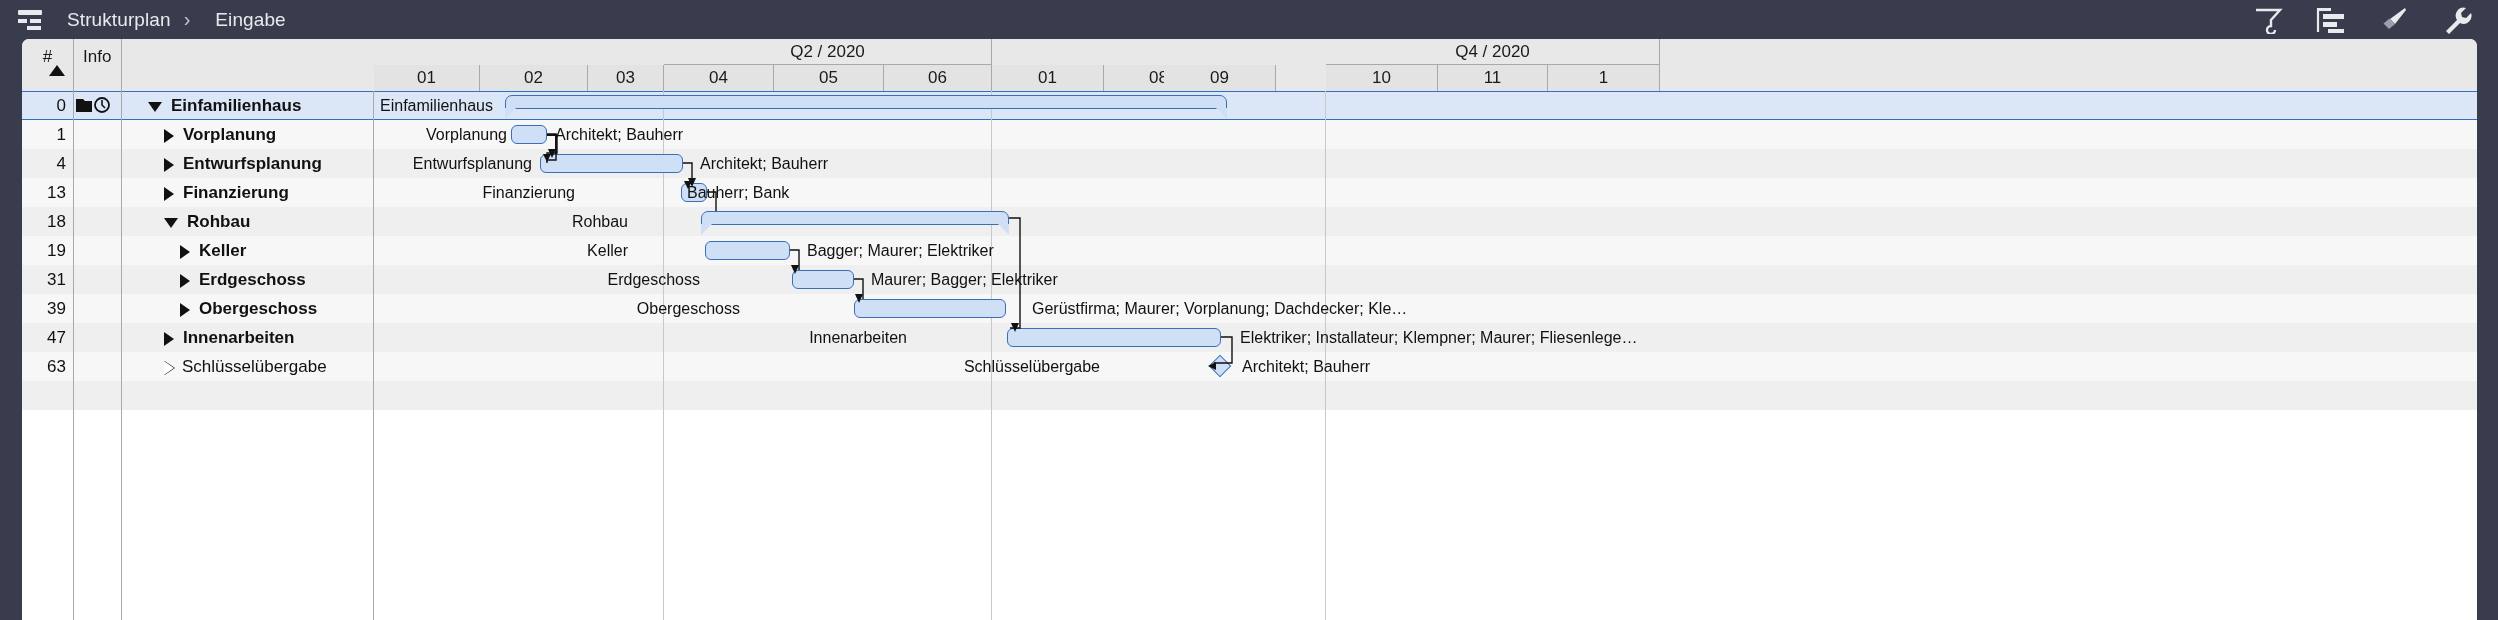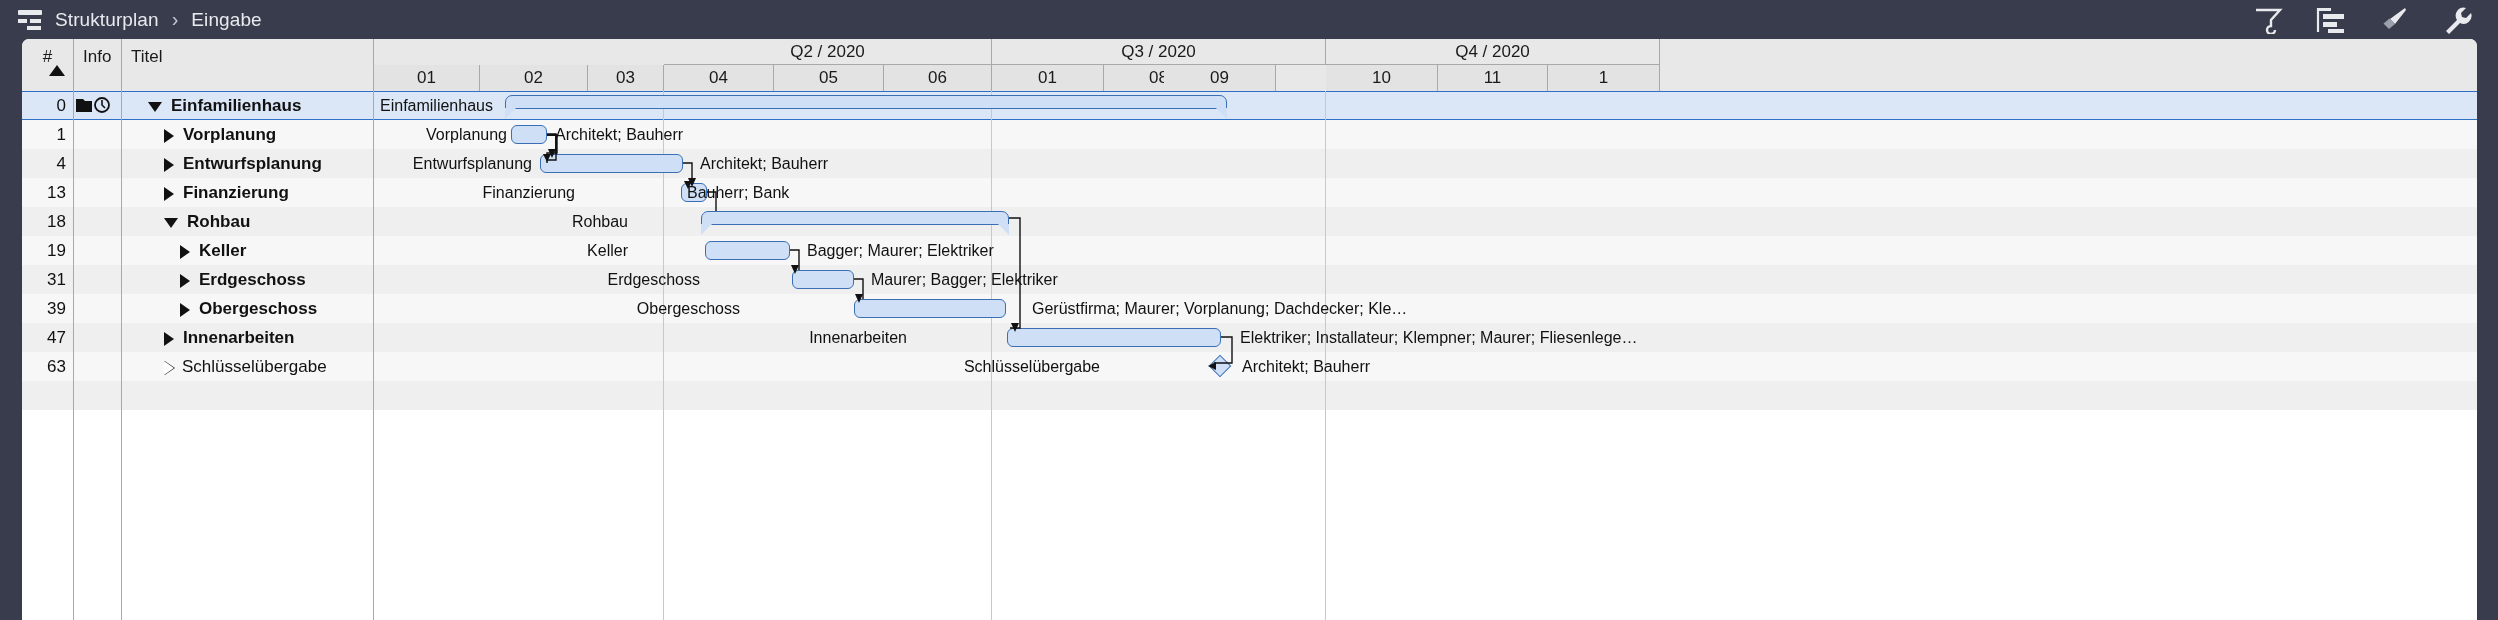--- a/index.html
+++ b/index.html
@@ -16,21 +16,21 @@
     background: #383c4c;
     display: flex; align-items: center;
   }
   .crumbs { display: flex; align-items: center; margin-left: 18px; gap: 13px; }
   .crumb-icon { width: 24px; height: 21px; position: relative; }
   .crumb-icon i { position: absolute; background: #e9eaee; display: block; }
   .crumb-icon .b1 { left: 0; top: 1px; width: 24px; height: 5px; border-radius: 1px; }
   .crumb-icon .b2 { left: 0; top: 10px; width: 9px; height: 4px; }
   .crumb-icon .b3 { left: 12px; top: 10px; width: 11px; height: 4px; }
   .crumb-icon .b4 { left: 9px; top: 17px; width: 14px; height: 4px; }
-  .crumb-txt { color: #e9eaee; font-size: 19px; letter-spacing: .1px; }
+  .crumb-txt { color: #e9eaee; font-size: 19px; letter-spacing: .1px; margin-left: 12px; }
   .crumb-sep { color: #c6c9d2; font-size: 20px; font-weight: 300; }
 
   .tools { margin-left: auto; display: flex; align-items: center; gap: 29px; margin-right: 24px; }
   .tool { width: 34px; height: 30px; display: flex; align-items: center; justify-content: center; }
   .tool svg { display: block; }
 
   
   .frame {
     position: absolute; left: 22px; top: 39px;
     width: 2455px; height: 581px;
@@ -163,26 +163,22 @@
 <div class="frame">
 
   <div class="hdr">
     <div class="cell" style="left:0;width:52px">
       <span class="hash-wrap">#</span>
       <span class="sort-tri"></span>
     </div>
     <div class="cell" style="left:52px;width:48px">
       <span class="lbl">Info</span>
     </div>
-    <div class="cell" style="left:100px;width:252px">
-      <span class="lbl">Titel</span>
-    </div>
 
     <div class="hdr-split" style="left:642px;width:328px">Q2 / 2020</div>
-    <div class="hdr-split" style="left:970px;width:334px">Q3 / 2020</div>
     <div class="hdr-split" style="left:1304px;width:334px">Q4 / 2020</div>
 
     <div class="hdr-split m" style="left:352px;width:106px">01</div>
     <div class="hdr-split m" style="left:458px;width:108px">02</div>
     <div class="hdr-split m" style="left:566px;width:76px">03</div>
     <div class="hdr-split m" style="left:642px;width:110px">04</div>
     <div class="hdr-split m" style="left:752px;width:110px">05</div>
     <div class="hdr-split m" style="left:862px;width:108px">06</div>
     <div class="hdr-split m" style="left:970px;width:112px">01</div>
     <div class="hdr-split m" style="left:1082px;width:110px">08</div>

